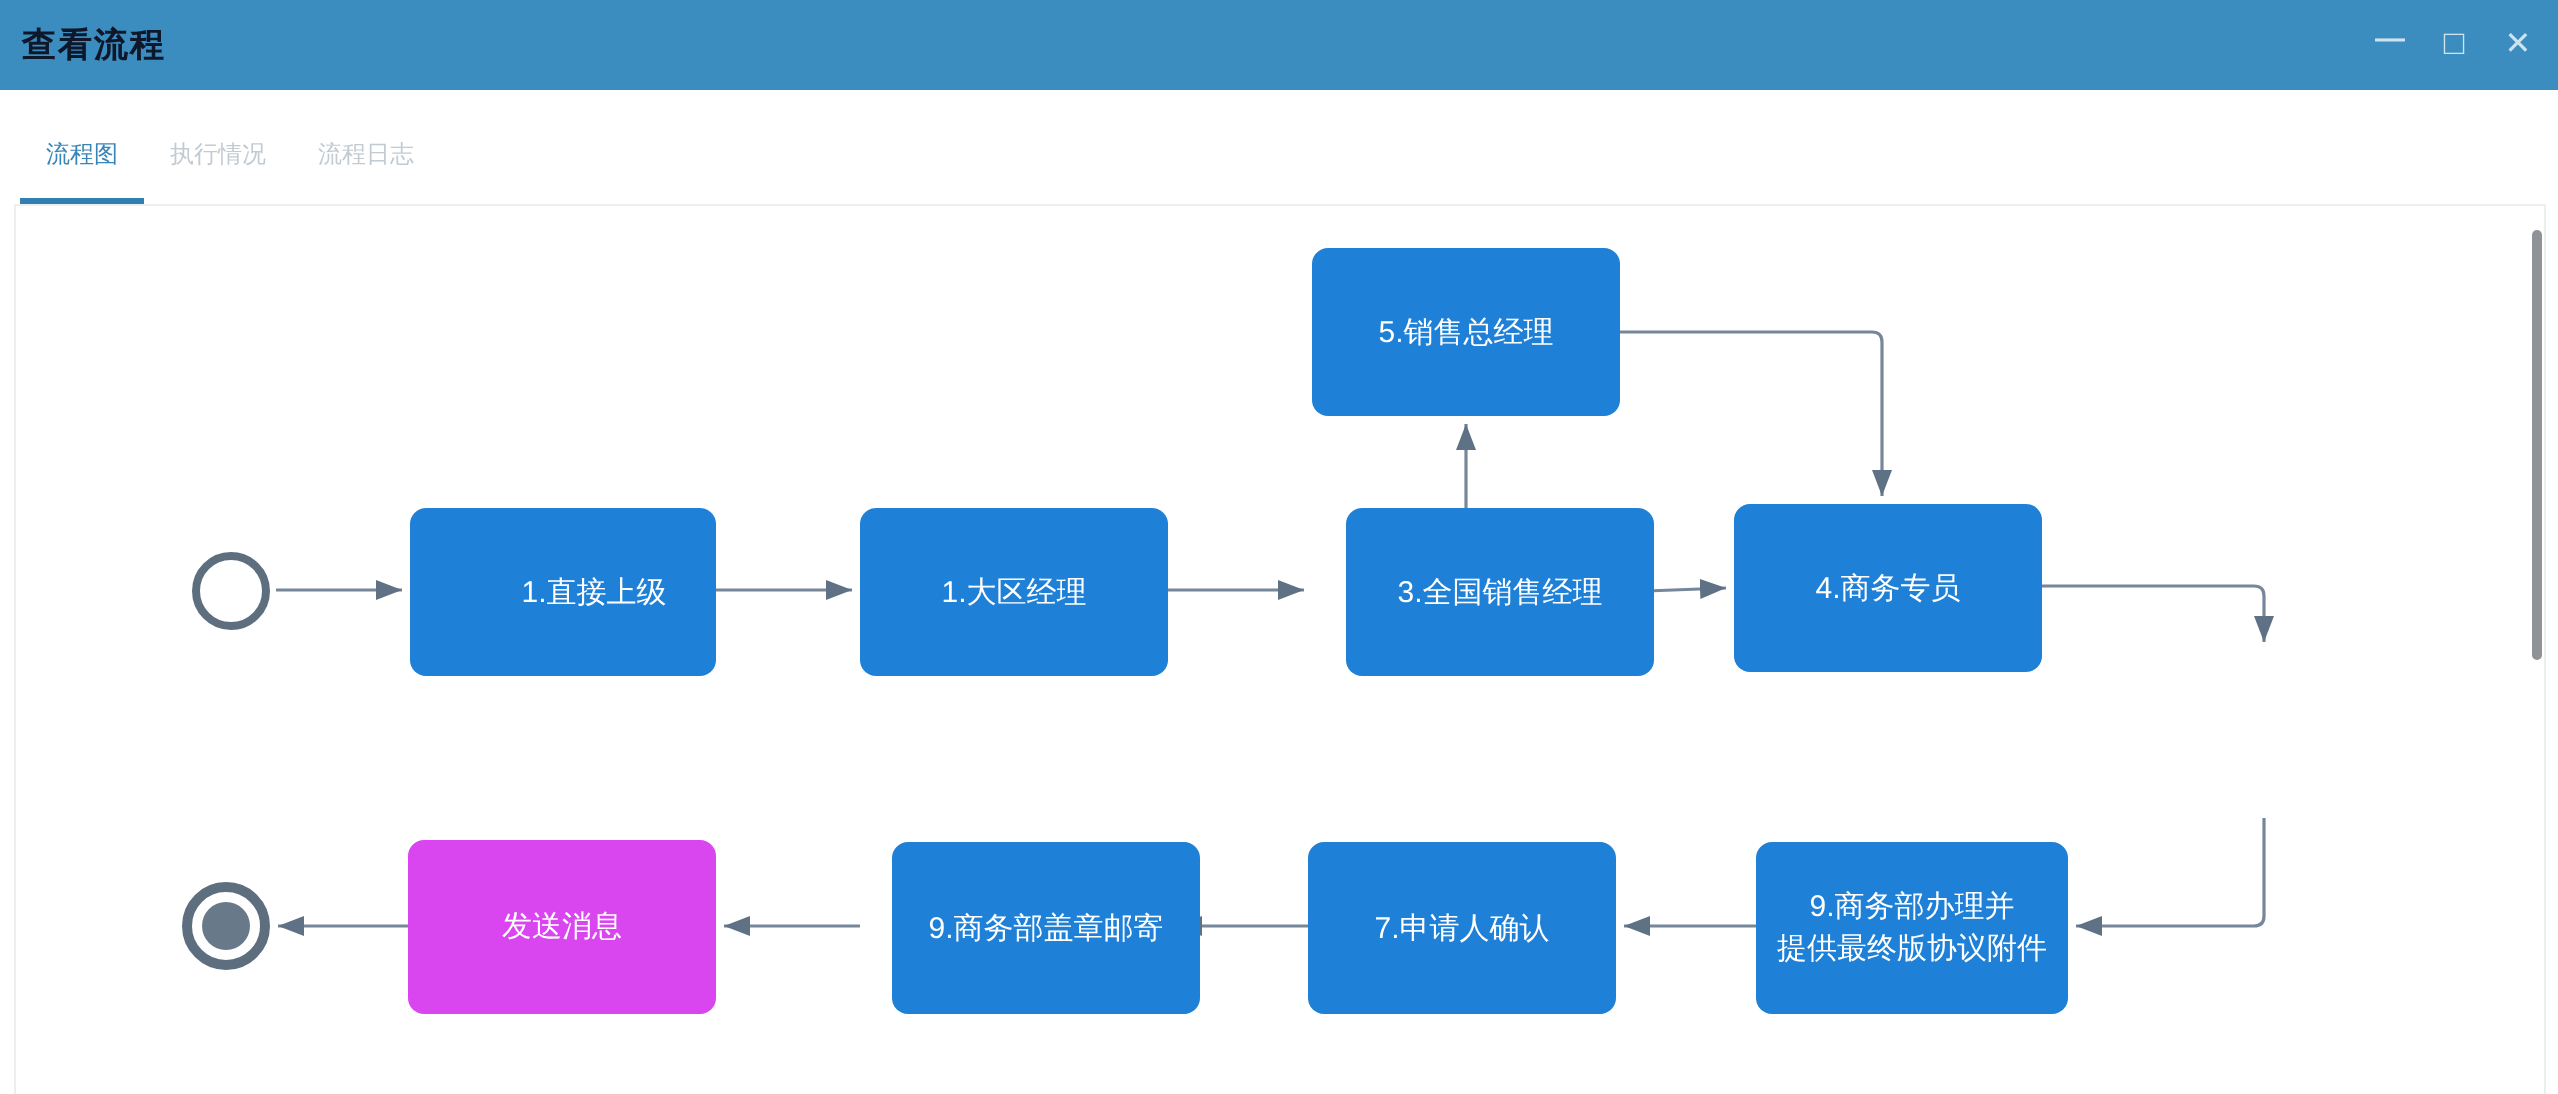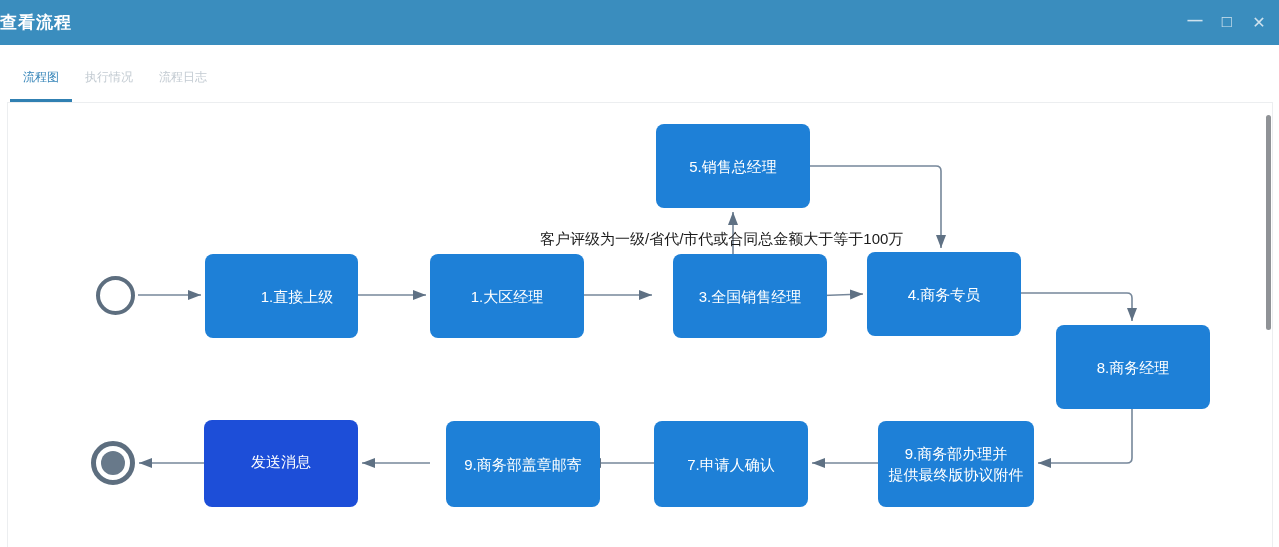--- a/index.html
+++ b/index.html
@@ -10,22 +10,22 @@
     position: relative;
   }
 
   
   .titlebar {
     position: absolute; left: 0; top: 0; width: 1279px; height: 45px;
     background: #3a8dbe;
     display: flex; align-items: center;
   }
   .titlebar-title {
-    color: #ffffff; font-size: 17px; font-weight: 700;
-    letter-spacing: 1px;
+    color: #0f172a; font-size: 17px; font-weight: 700;
+    padding-left: 11px; letter-spacing: 1px;
   }
   .win-controls {
     position: absolute; right: 8px; top: 0; height: 45px;
     display: flex; align-items: center; gap: 8px;
   }
   .win-btn {
     width: 24px; height: 28px; display: flex; align-items: center; justify-content: center;
     color: #cfe2ee; cursor: pointer; font-size: 16px; line-height: 1;
   }
   .win-btn.minimize { font-weight: 700; font-size: 15px; padding-bottom: 6px; }
@@ -65,21 +65,21 @@
   .flow-layer { position: absolute; left: 0; top: 0; width: 1279px; height: 547px; }
   svg.connectors { position: absolute; left: 0; top: 0; pointer-events: none; }
   .node {
     position: absolute;
     background: #1e80d7;
     border-radius: 8px;
     color: #ffffff; font-size: 15px;
     display: flex; align-items: center; justify-content: center;
     text-align: center; line-height: 1.4; white-space: pre-line;
   }
-  .node.light { background: #1d4ed8; font-family: Liberation Mono, monospace; }
+  .node.light { background: #d946ef; }
   .pos-n1   { left: 205px;  top: 254px; width: 153px; height: 84px; padding-left: 31px; }
   .pos-n2   { left: 430px;  top: 254px; width: 154px; height: 84px; }
   .pos-n3   { left: 656px;  top: 254px; width: 154px; height: 84px; margin-left: 17px; }
   .pos-n4   { left: 867px;  top: 252px; width: 154px; height: 84px; }
   .pos-n5   { left: 656px;  top: 124px; width: 154px; height: 84px; }
   .pos-n8   { left: 1056px; top: 325px; width: 154px; height: 84px; }
   .pos-n6   { left: 878px;  top: 421px; width: 156px; height: 86px; }
   .pos-n7   { left: 654px;  top: 421px; width: 154px; height: 86px; }
   .pos-n9   { left: 446px;  top: 421px; width: 154px; height: 86px; }
   .pos-send { left: 204px;  top: 420px; width: 154px; height: 87px; }
@@ -150,22 +150,20 @@
   <div class="start-event"></div>
 
   <div class="node pos-n1">1.直接上级</div>
   <div class="node pos-n2">1.大区经理</div>
   <div class="node pos-n3">3.全国销售经理</div>
   <div class="node pos-n4">4.商务专员</div>
   <div class="node pos-n5">5.销售总经理</div>
   <div class="node pos-n6">9.商务部办理并
 提供最终版协议附件</div>
   <div class="node pos-n7">7.申请人确认</div>
-  <div class="node pos-n8">8.商务经理</div>
   <div class="node pos-n9">9.商务部盖章邮寄</div>
   <div class="node light pos-send">发送消息</div>
 
   <div class="end-event">
     <div class="end-event-inner"></div>
   </div>
 
-  <div class="condition-label">客户评级为一级/省代/市代或合同总金额大于等于100万</div>
 </div>
 
 </body></html>

